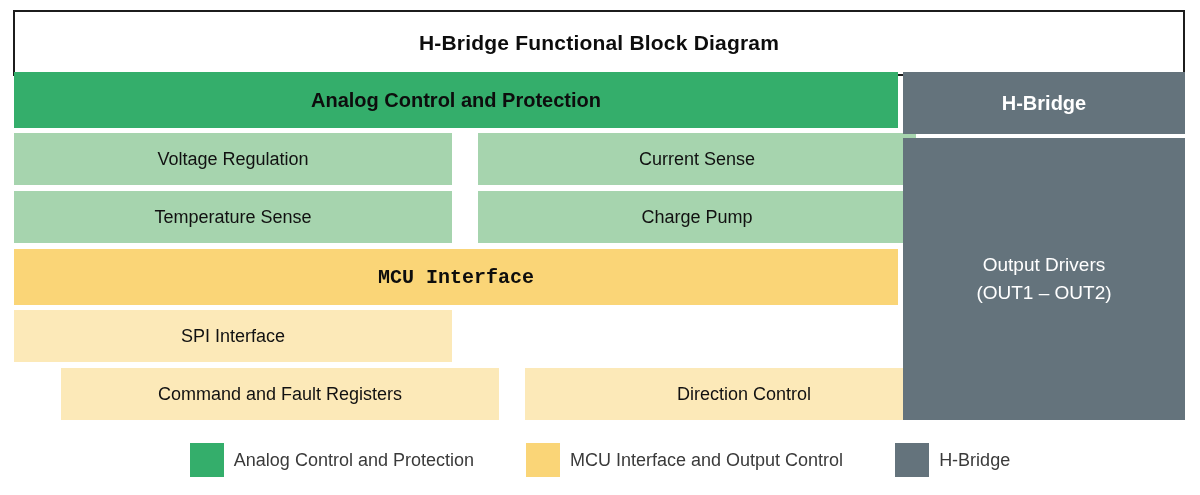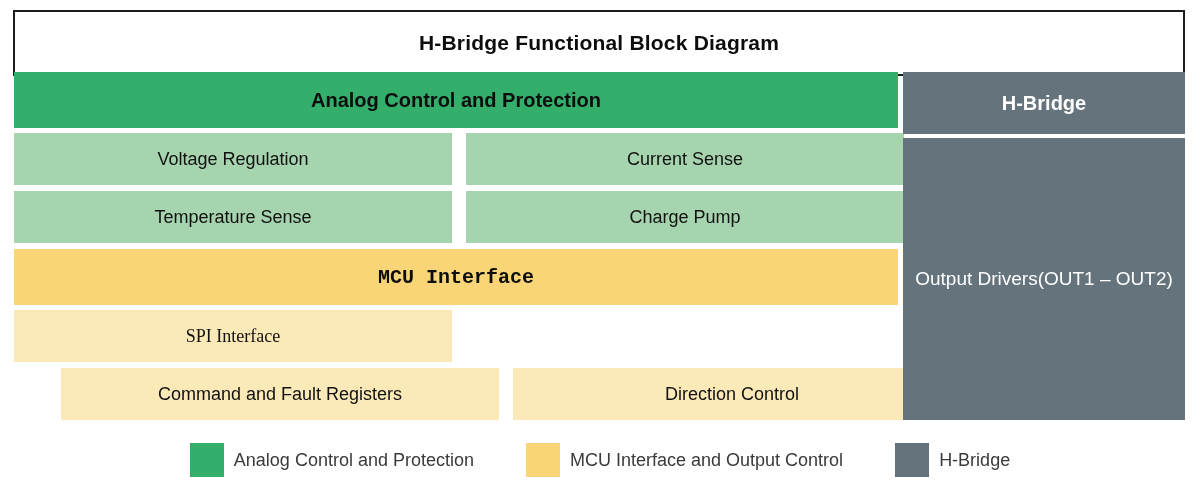--- a/index.html
+++ b/index.html
@@ -76,36 +76,36 @@
   .cell {
     position: absolute;
     box-sizing: border-box;
     display: flex;
     align-items: center;
     justify-content: center;
     width: 438px;
     height: 52px;
   }
   .cell-left  { left: 0; }
-  .cell-right { left: 452px; align-items: center; }
+  .cell-right { left: 464px; align-items: center; }
   .cell-green  { background: #a6d4ae; }
   .cell-yellow { background: #fce9b8; }
   .cell-label {
     font-size: 18px;
     font-weight: normal;
     color: #111111;
     white-space: nowrap;
   }
 
   
   .row-head1 { top: 0;   height: 56px; }
   .row-sub1  { top: 61px; }
   .row-sub2  { top: 119px; }
   .row-head2 { top: 177px; height: 56px; font-family: Liberation Mono, monospace; }
-  .row-sub3  { top: 238px; font-family: Liberation Serif, serif; }
+  .row-sub3  { top: 238px; }
   .row-sub4  { top: 296px; margin-left: 47px; }
 
   
   .right-col {
     position: absolute;
     left: 903px;
     top: 72px;
     width: 282px;
     height: 348px;
   }
@@ -127,20 +127,21 @@
     white-space: nowrap;
   }
   .gray-body {
     position: absolute;
     left: 0;
     top: 66px;
     width: 282px;
     height: 282px;
     background: #64737c;
     display: flex;
+    flex-direction: column;
     align-items: center;
     justify-content: center;
   }
   .gray-body-line {
     font-size: 19px;
     color: #ffffff;
     line-height: 1.45;
     white-space: nowrap;
   }
 

